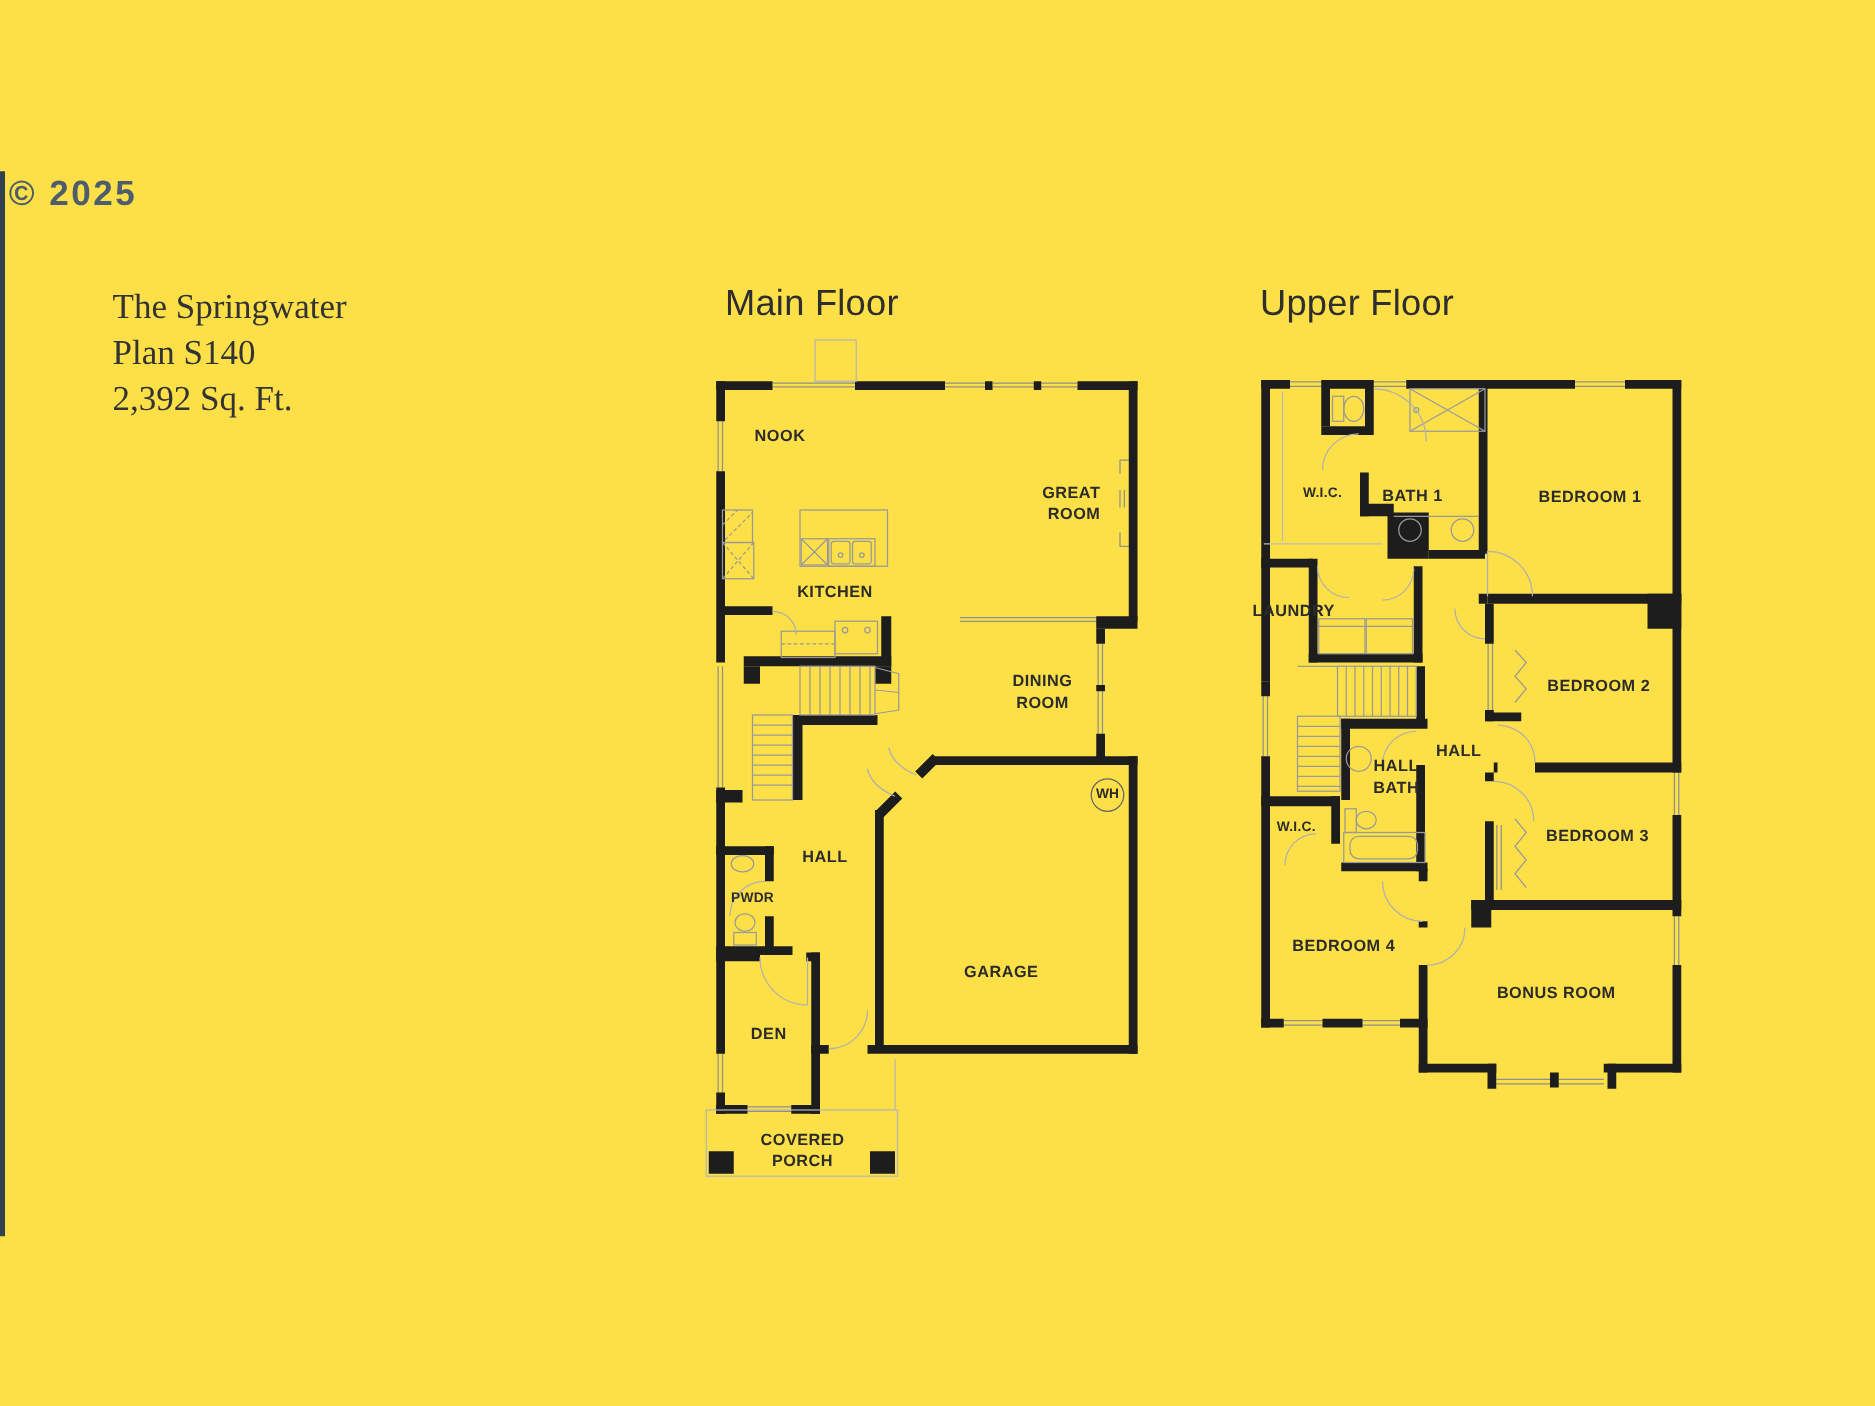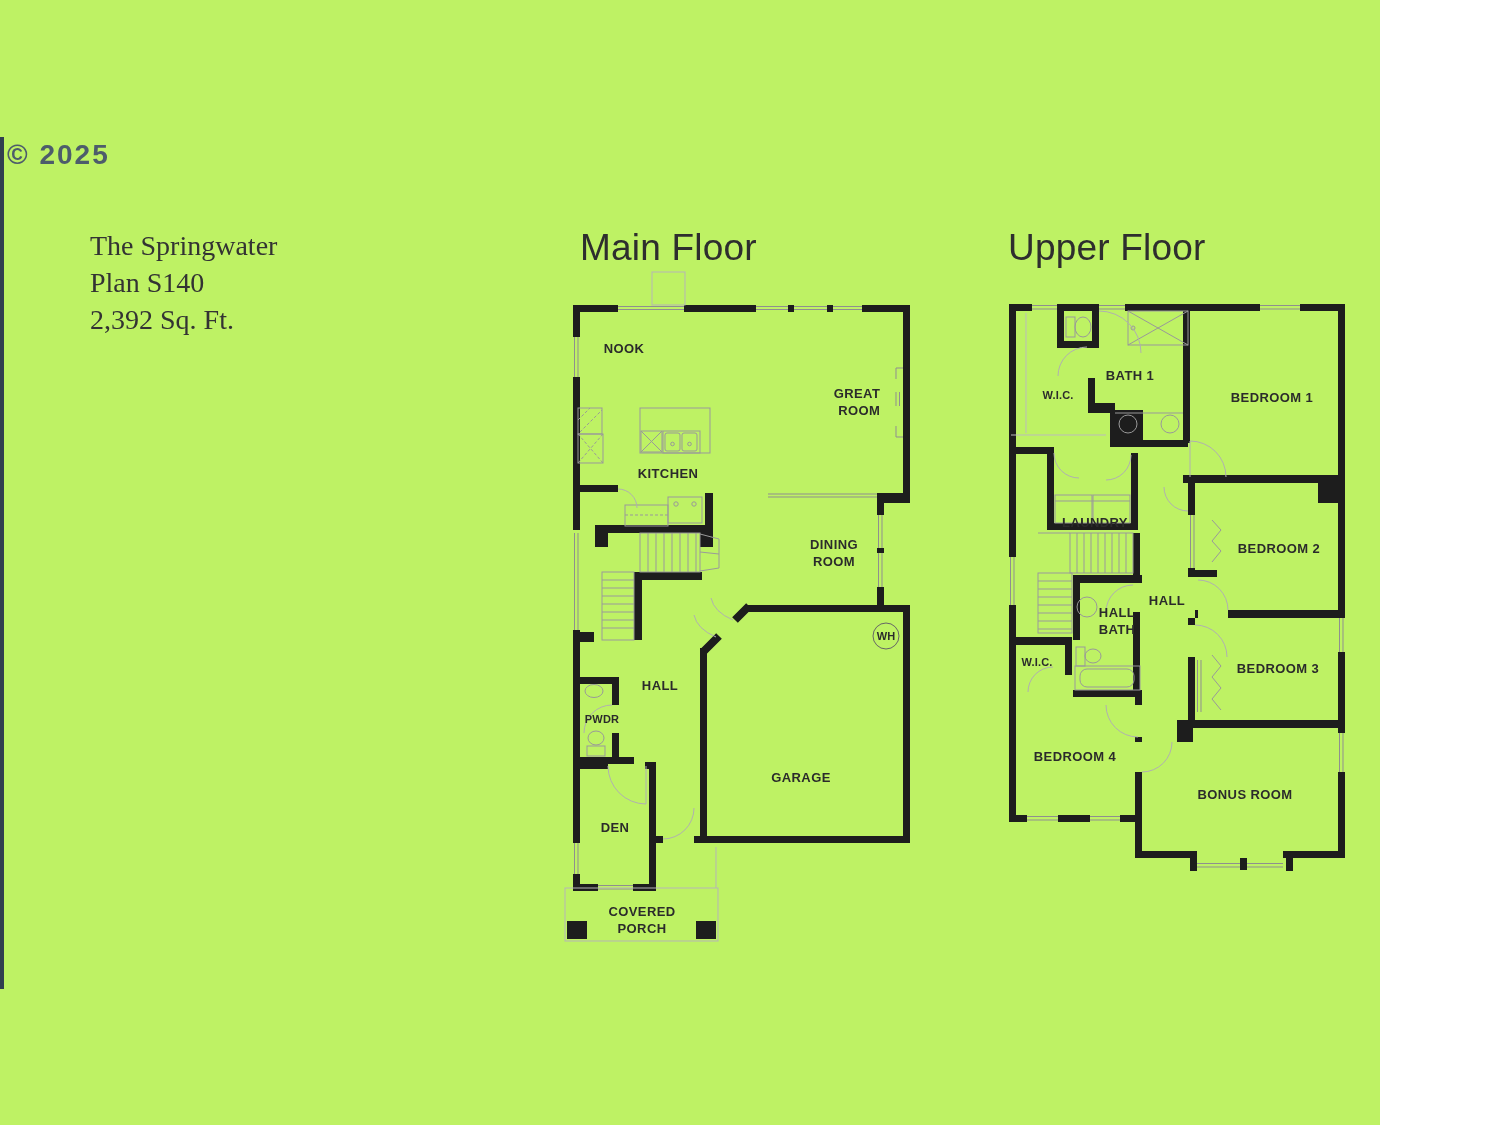--- a/index.html
+++ b/index.html
@@ -1,22 +1,22 @@
 <!DOCTYPE html>
 <html><head>
 <meta charset="utf-8">
 <style>
   html,body{margin:0;padding:0;background:#ffffff;}
-  #page{position:relative;width:1380px;height:1125px;background:#bef264;overflow:hidden;
+  #page{position:relative;width:1500px;height:1125px;background:#fde047;overflow:hidden;
         font-family:"Liberation Sans", sans-serif;color:#2e2e2e;}
   .abs{position:absolute;}
   #wm-bar{left:0;top:137px;width:4px;height:852px;background:#31404f;}
   #wm-text{left:7px;top:139px;font-size:28px;font-weight:600;letter-spacing:2px;color:#4d5d6b;}
   #plan-title{left:90px;top:227px;font-size:28px;line-height:37px;color:#333;font-family:Liberation Serif, serif;}
-  .floor-heading{font-size:37px;color:#2e2e2e;letter-spacing:0.2px;}
+  .floor-heading{font-size:29px;color:#2e2e2e;letter-spacing:0.2px;}
   #main-heading{left:580px;top:227px;}
   #upper-heading{left:1008px;top:227px;}
   .room-label{position:absolute;transform:translate(-50%,-50%);text-align:center;
       font-size:13px;font-weight:bold;letter-spacing:0.4px;color:#2b2b2b;
       white-space:pre-line;line-height:17px;}
   .lbl-sm{font-size:11px;letter-spacing:0.2px;line-height:15px;}
   .lbl-xs{font-size:11px;letter-spacing:0px;}
   svg{position:absolute;}
 </style>
 </head>
@@ -255,23 +255,23 @@
 ROOM</div>
   <div class="room-label lbl-xs" style="left:886px;top:636px;">WH</div>
   <div class="room-label" style="left:660px;top:685px;">HALL</div>
   <div class="room-label lbl-sm" style="left:602px;top:719px;">PWDR</div>
   <div class="room-label" style="left:801px;top:738px;margin-top:39px;">GARAGE</div>
   <div class="room-label" style="left:615px;top:827px;">DEN</div>
   <div class="room-label" style="left:642px;top:920px;">COVERED
 PORCH</div>
 
   <div class="room-label lbl-sm" style="left:1058px;top:395px;">W.I.C.</div>
-  <div class="room-label" style="left:1130px;top:375px;">BATH 1</div>
+  <div class="room-label" style="left:1130px;top:396px;">BATH 1</div>
   <div class="room-label" style="left:1272px;top:397px;text-align:right;">BEDROOM 1</div>
-  <div class="room-label" style="left:1095px;top:488px;margin-top:34px;">LAUNDRY</div>
+  <div class="room-label" style="left:1035px;top:488px;">LAUNDRY</div>
   <div class="room-label" style="left:1269px;top:548px;padding-left:20px;">BEDROOM 2</div>
   <div class="room-label" style="left:1167px;top:600px;">HALL</div>
   <div class="room-label" style="left:1117px;top:621px;">HALL
 BATH</div>
   <div class="room-label lbl-sm" style="left:1037px;top:662px;">W.I.C.</div>
   <div class="room-label" style="left:1278px;top:668px;">BEDROOM 3</div>
   <div class="room-label" style="left:1075px;top:756px;">BEDROOM 4</div>
   <div class="room-label" style="left:1245px;top:794px;">BONUS ROOM</div>
 
 </div>

